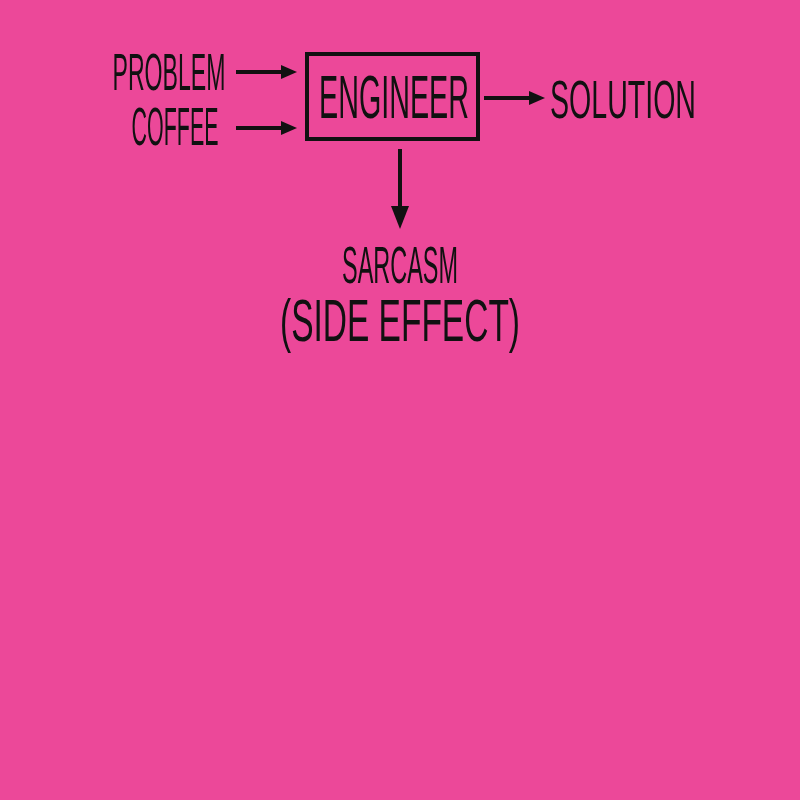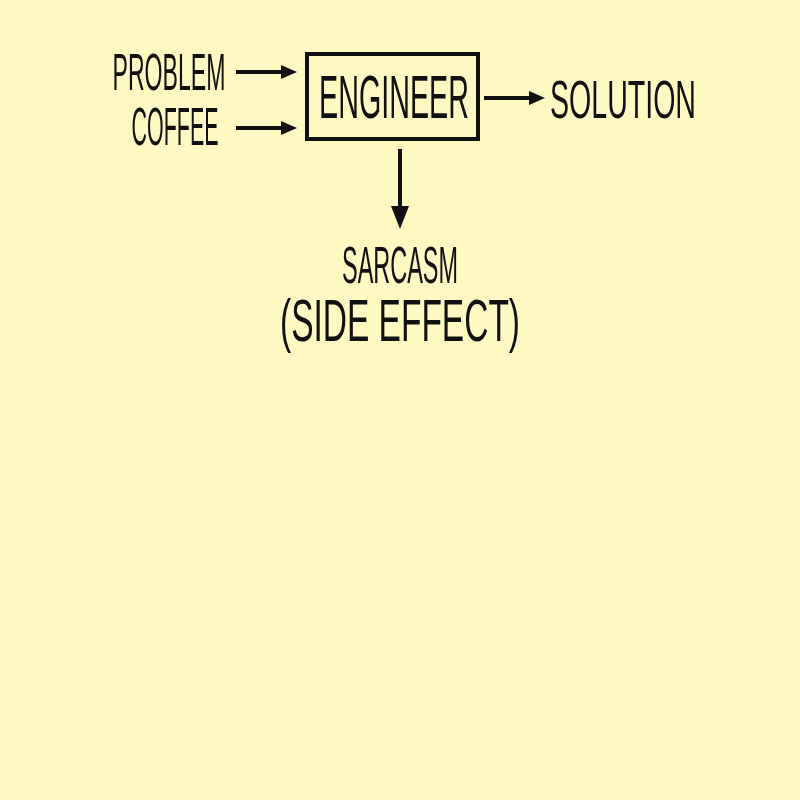--- a/index.html
+++ b/index.html
@@ -4,21 +4,21 @@
 <style>
   html, body {
     margin: 0;
     padding: 0;
     background: #ffffff;
   }
   .canvas {
     position: relative;
     width: 800px;
     height: 800px;
-    background: #fef9c3;
+    background: #ec4899;
     overflow: hidden;
   }
   svg.diagram {
     position: absolute;
     left: 0;
     top: 0;
   }
   svg.diagram text {
     font-family: "Liberation Sans", sans-serif;
     fill: #111111;

